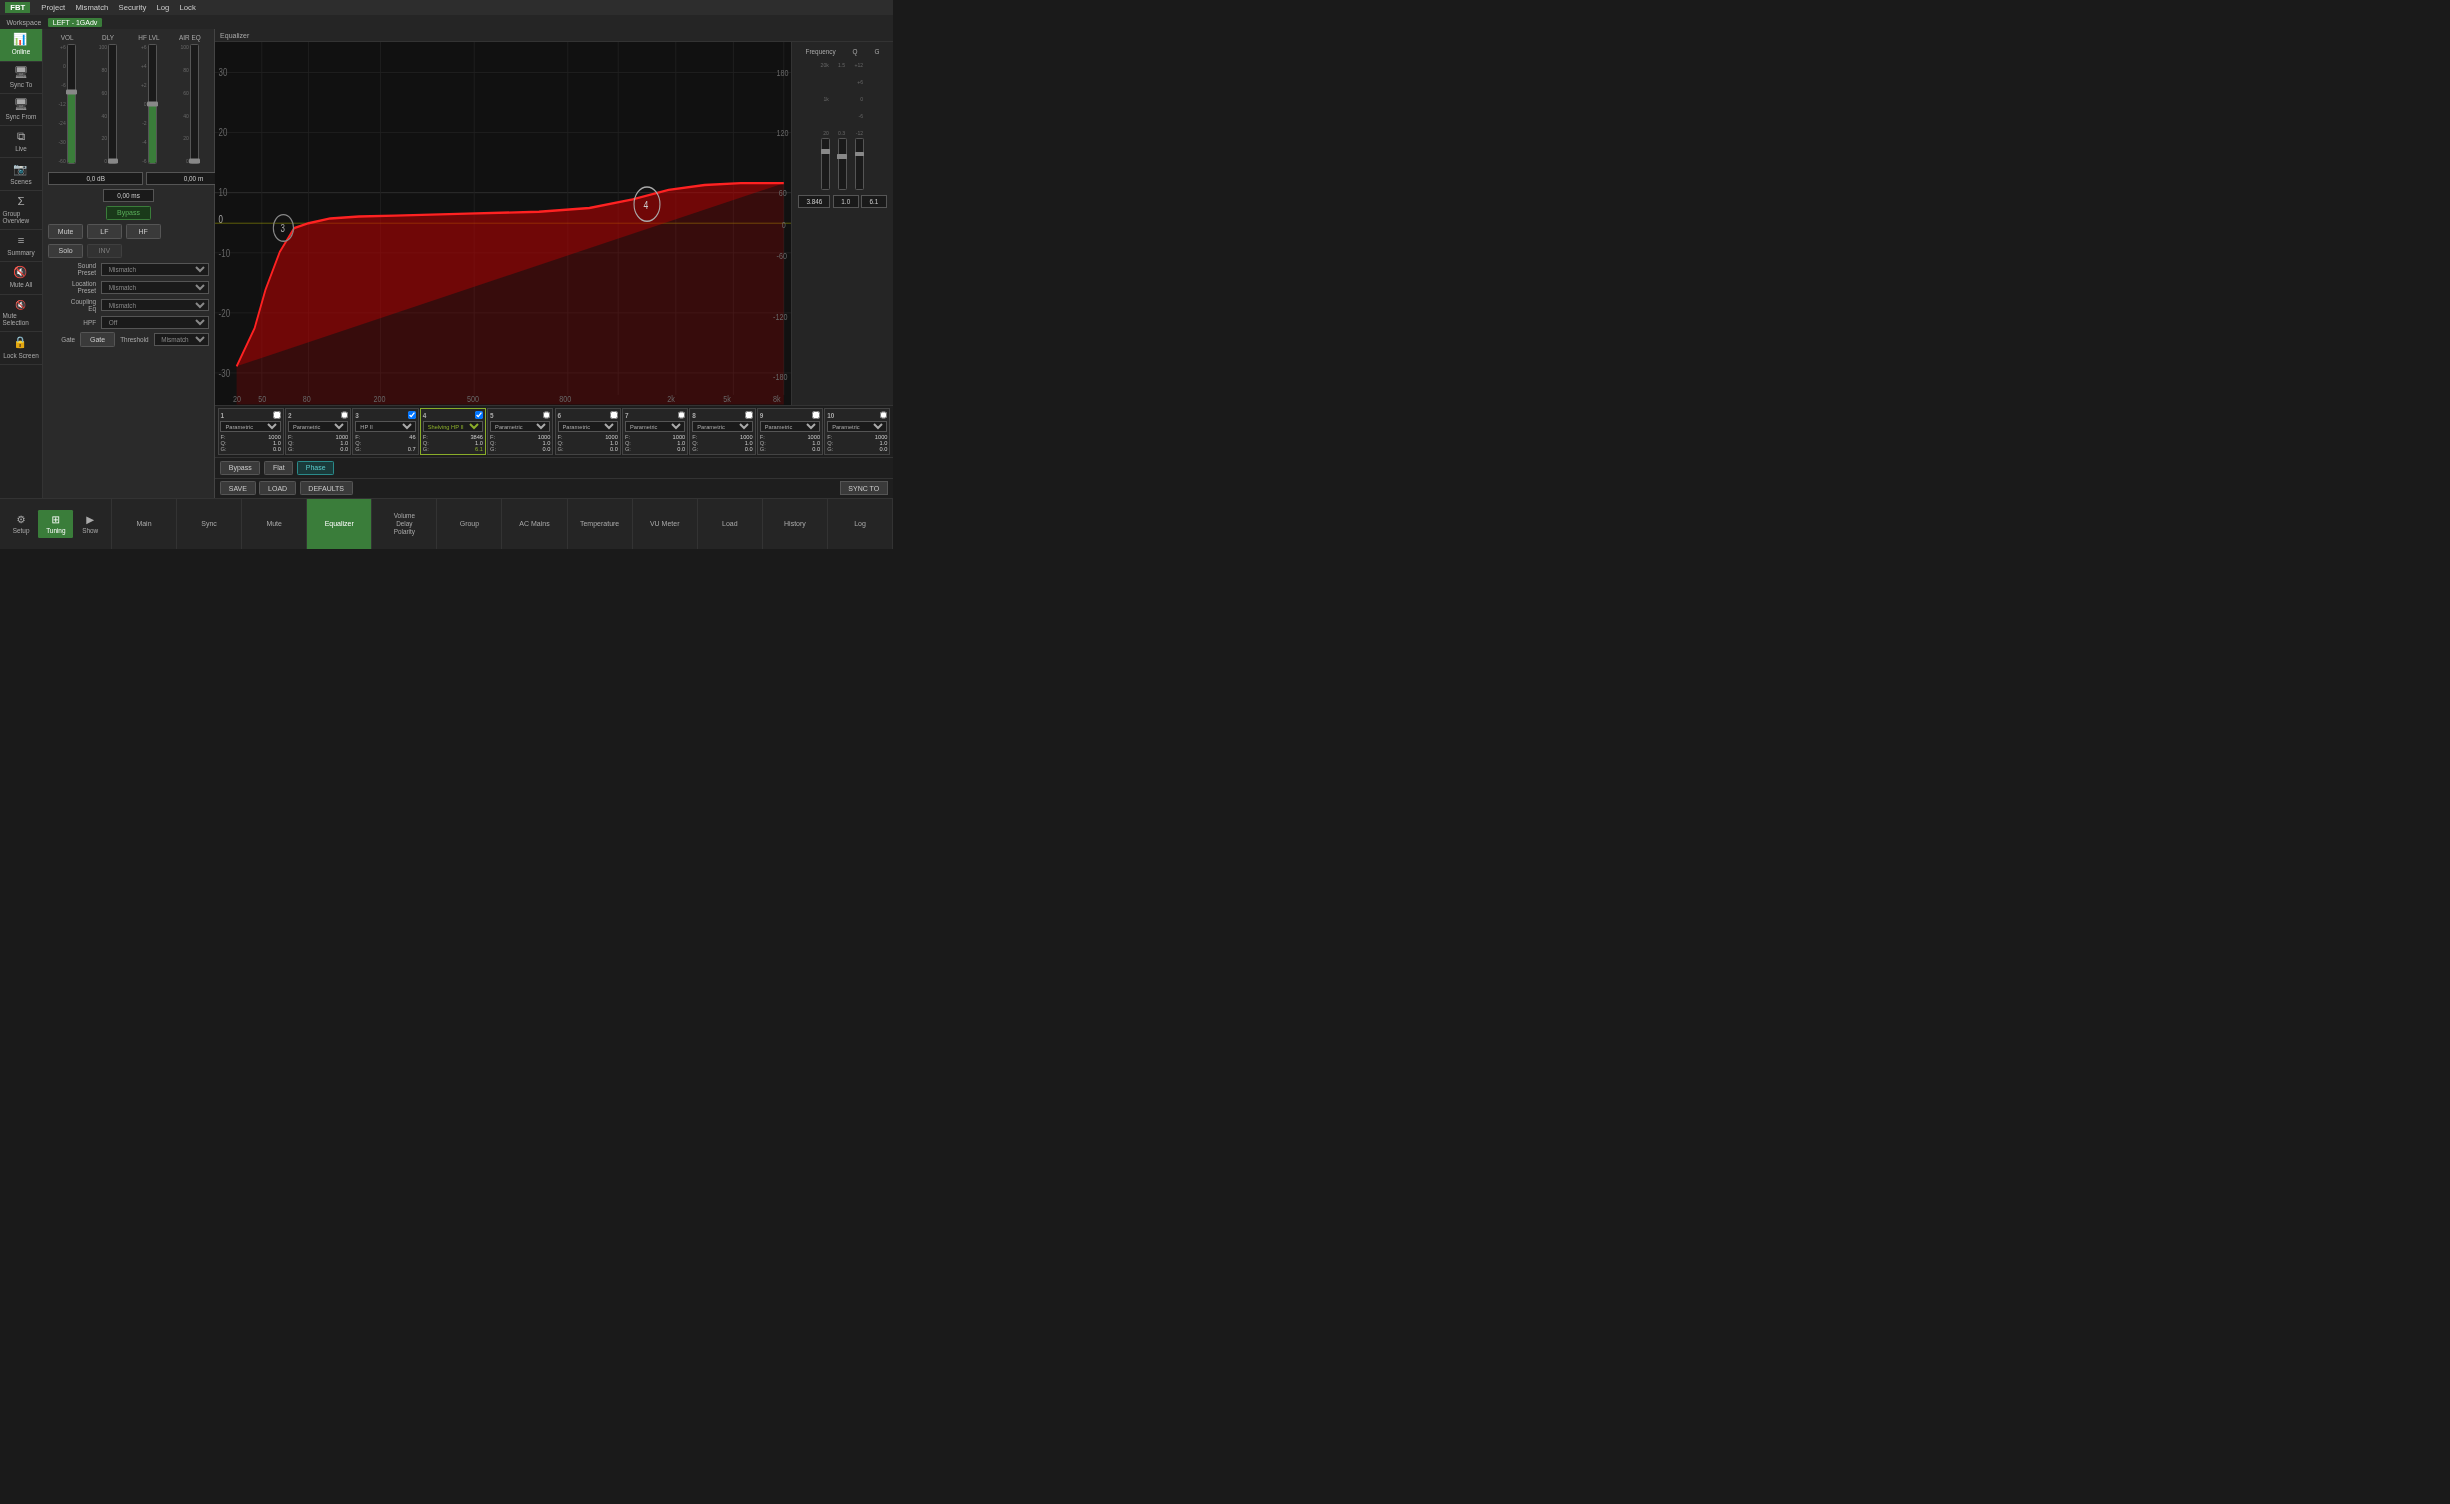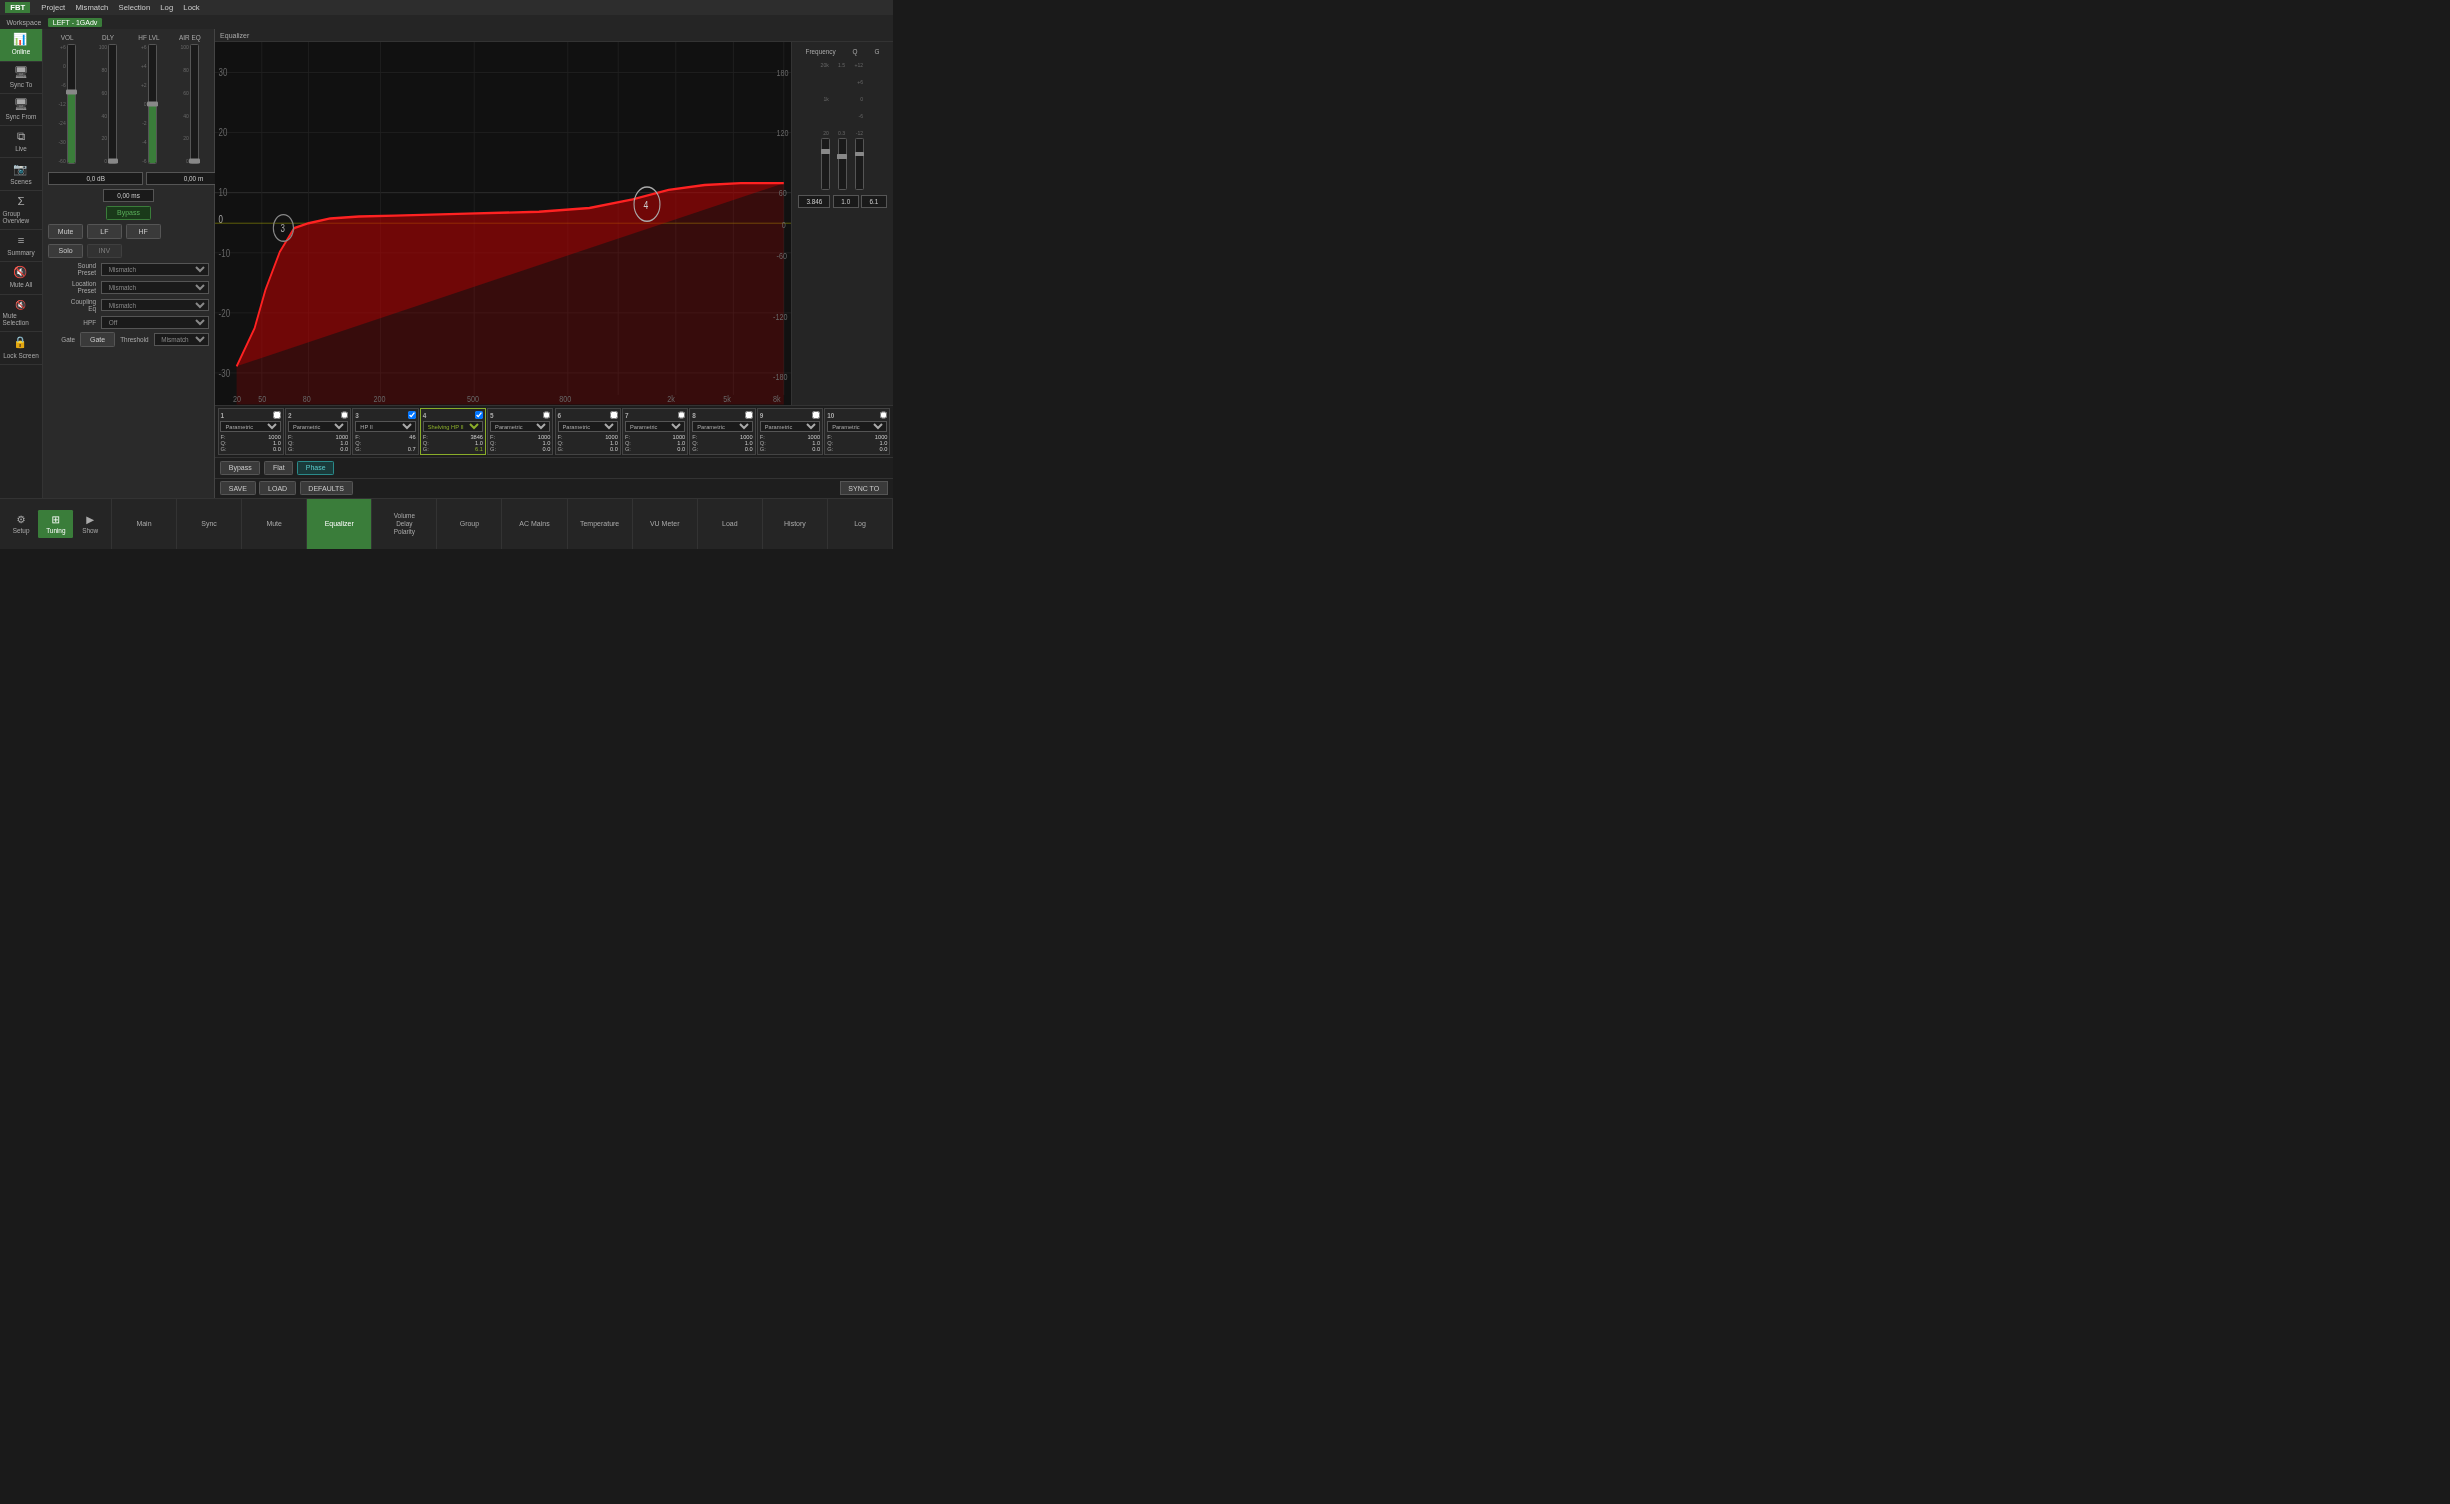--- a/index.html
+++ b/index.html
@@ -476,21 +476,21 @@
     }
   </style>
 </head>
 <body>
 
 <div class="title-bar">
   <div class="title-bar-logo">FBT</div>
   <div class="menu-bar">
     <span class="menu-item">Project</span>
     <span class="menu-item">Mismatch</span>
-    <span class="menu-item">Selection</span>
+    <span class="menu-item">Security</span>
     <span class="menu-item">Log</span>
     <span class="menu-item">Lock</span>
   </div>
 </div>
 
 <div class="tab-bar">
   <span class="tab-workspace">Workspace</span>
   <span class="tab-active">LEFT - 1GAdv</span>
 </div>
 

